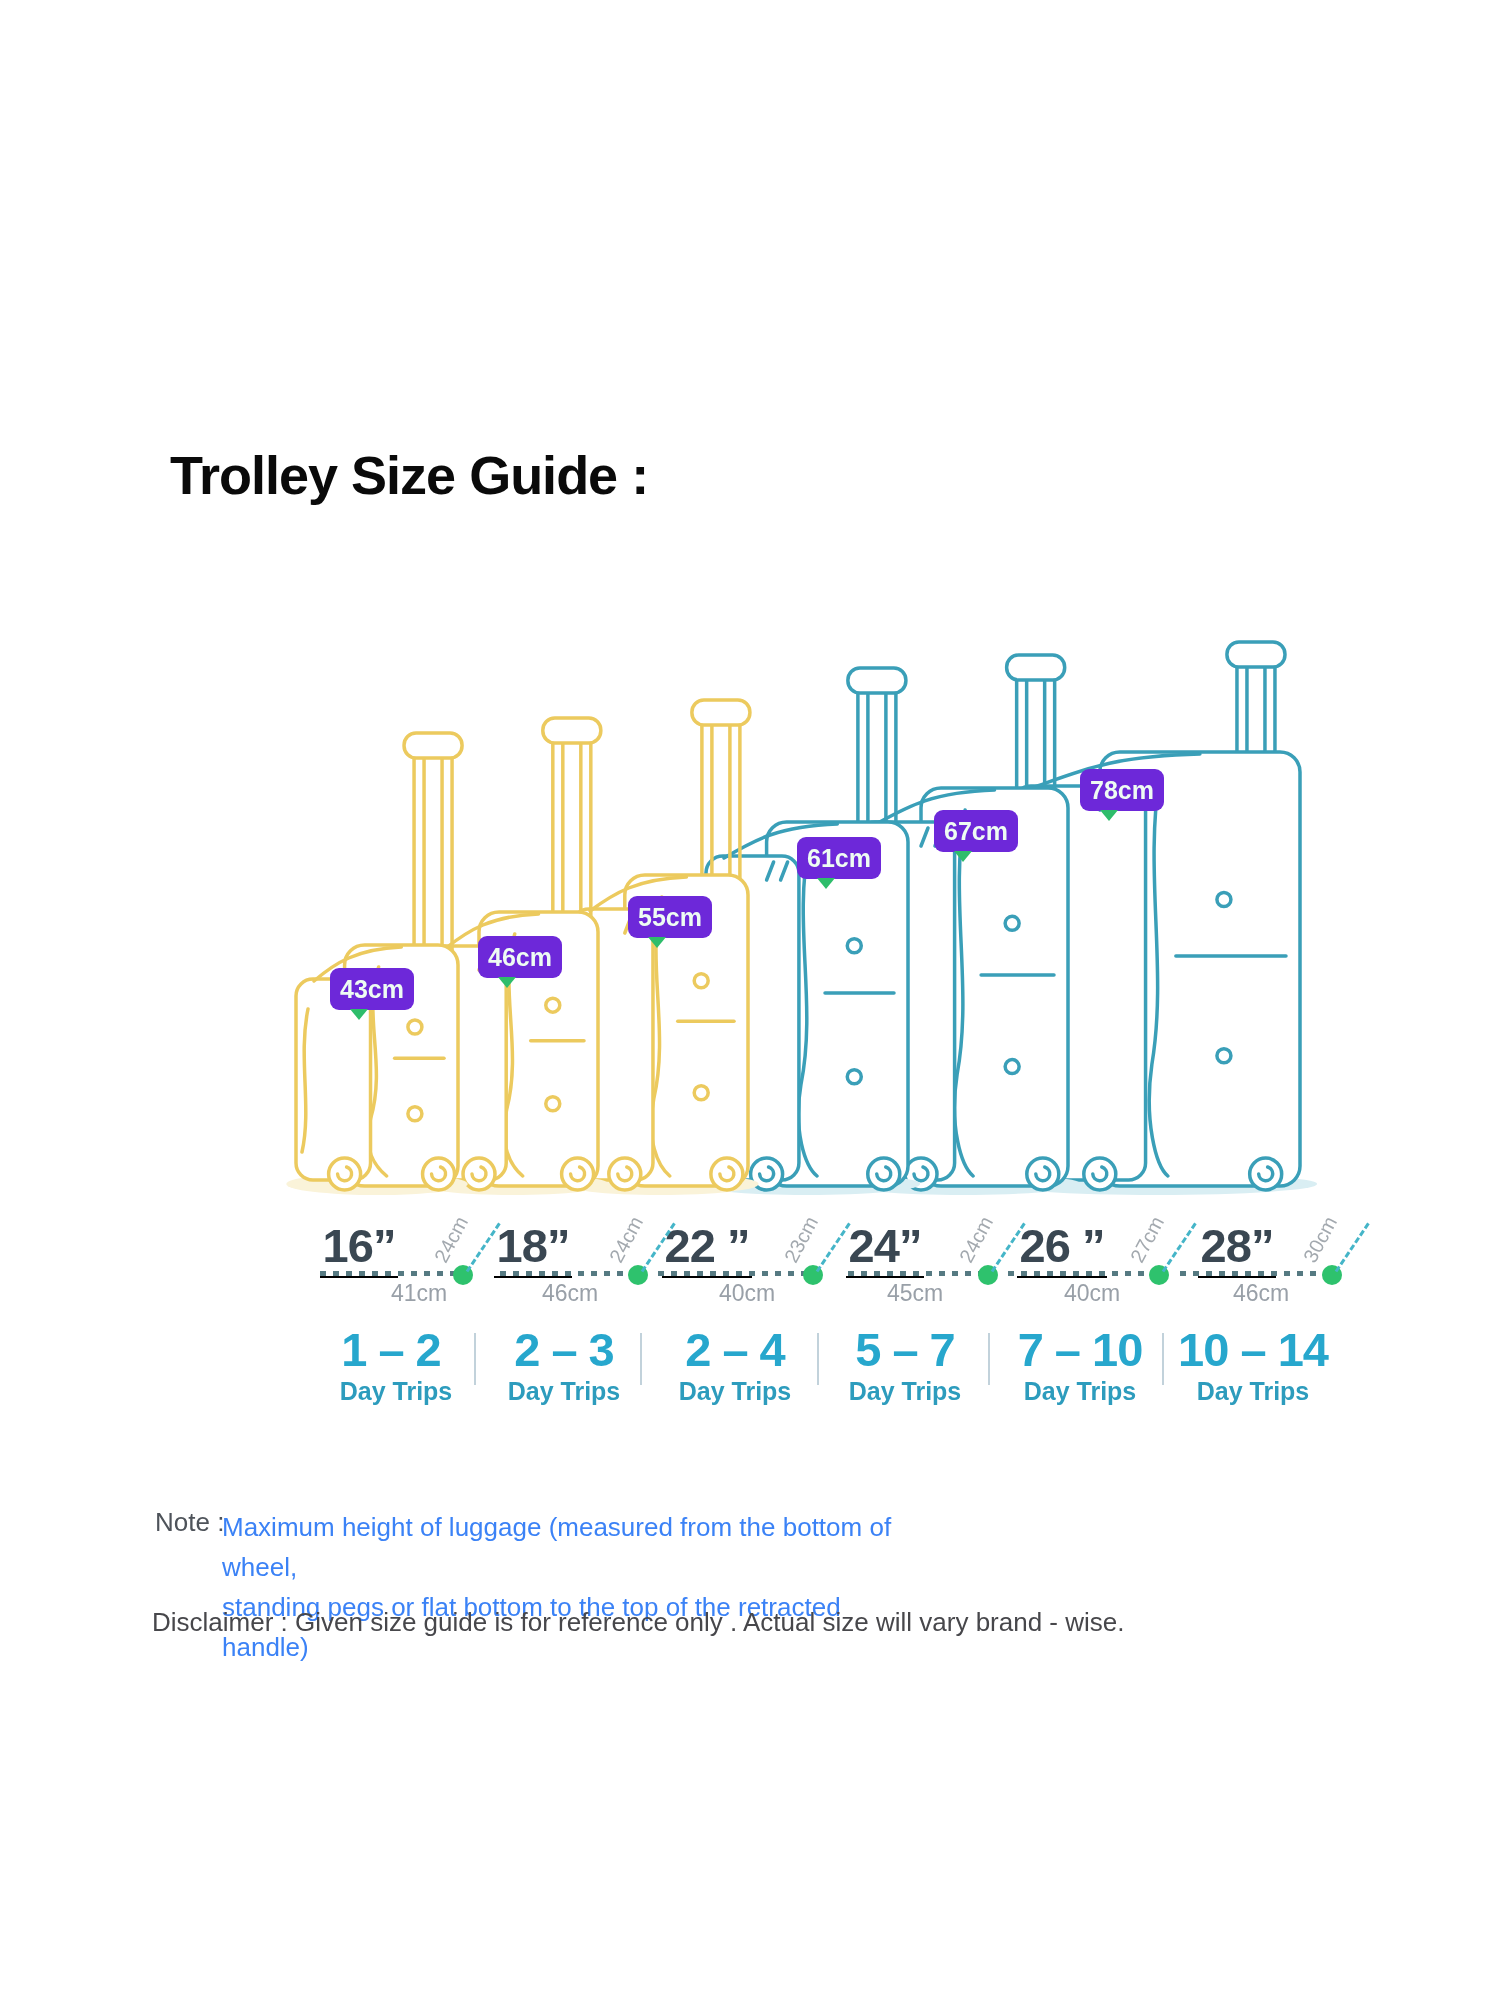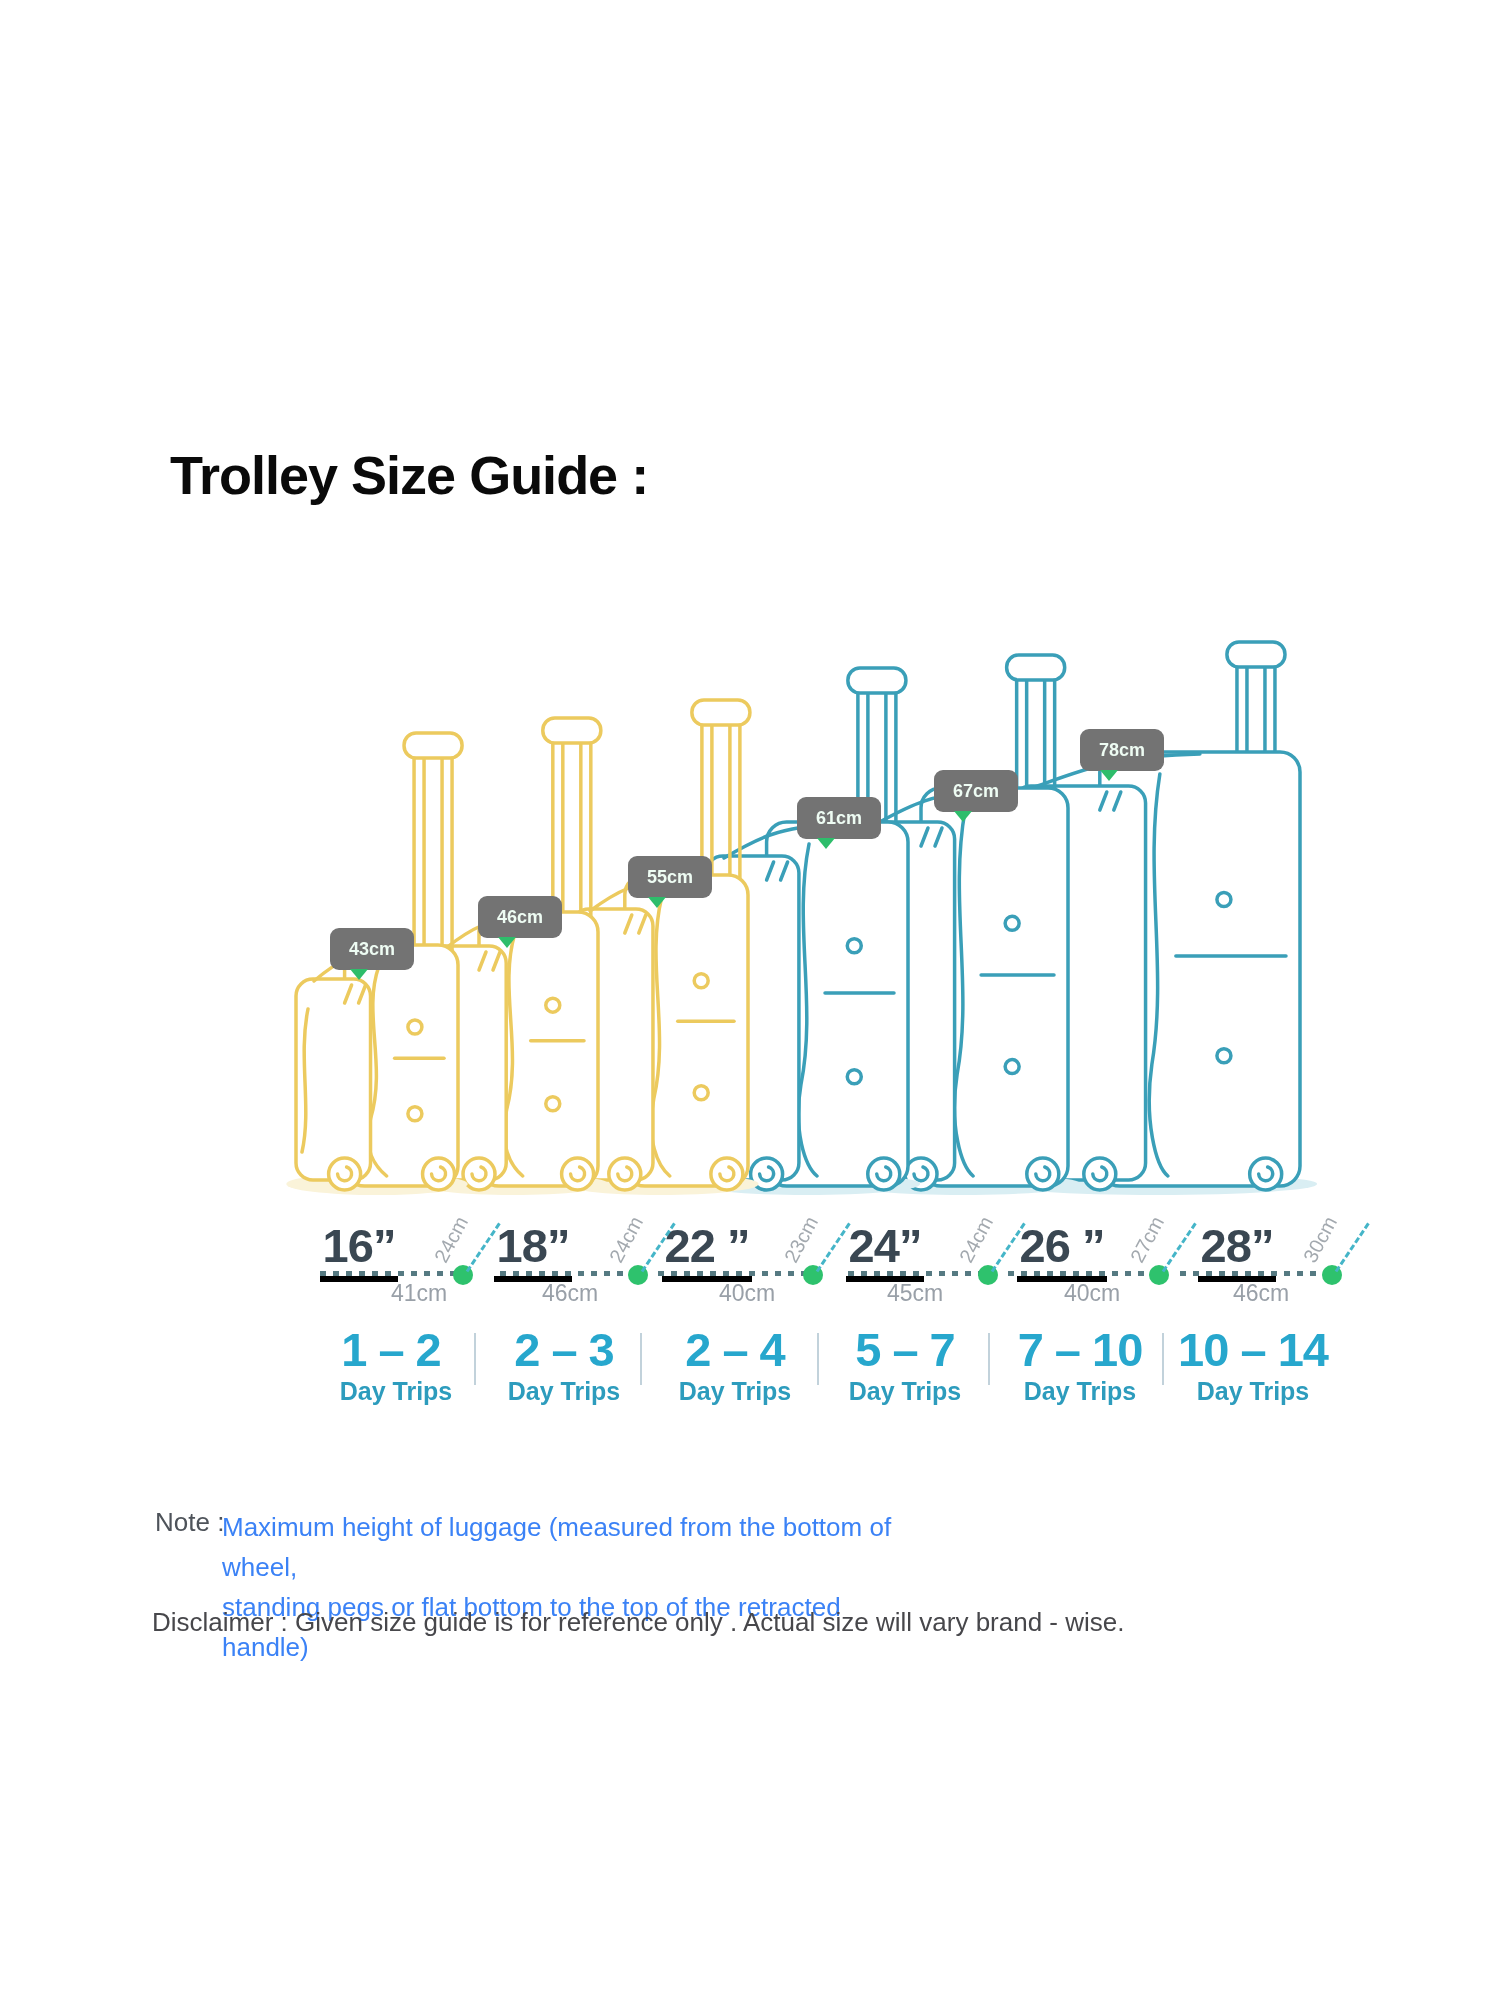--- a/index.html
+++ b/index.html
@@ -2,29 +2,29 @@
 <html><head>
 <meta charset="utf-8">
 <style>
   html,body{margin:0;padding:0;background:#fff;}
   .page{position:relative;width:1500px;height:2000px;background:#ffffff;overflow:hidden;
         font-family:"Liberation Sans",sans-serif;}
   .page-title{position:absolute;left:170px;top:444px;font-size:54px;font-weight:bold;
         color:#0a0a0a;letter-spacing:-1px;}
   svg.illustration{position:absolute;left:0;top:0;}
   
-  .badge{position:absolute;width:84px;height:42px;background:#737373;border-radius:9px;
-        color:#eefcf3;font-size:18px;font-weight:bold;text-align:center;line-height:42px;}
+  .badge{position:absolute;width:84px;height:42px;background:#6d28d9;border-radius:9px;
+        color:#eefcf3;font-size:25px;font-weight:bold;text-align:center;line-height:42px;margin-top:40px;}
   .badge::after{content:"";position:absolute;left:20px;bottom:-10px;width:0;height:0;
         border-left:9px solid transparent;border-right:9px solid transparent;
         border-top:11px solid #2ebd6b;}
   
   .size-num{position:absolute;width:150px;top:1218px;text-align:center;font-size:47px;
         font-weight:bold;color:#3a4752;letter-spacing:-1px;}
-  .size-num span{display:inline-block;border-bottom:6px solid #000000;padding:0 3px 3px 3px;}
+  .size-num span{display:inline-block;border-bottom:2px solid #000000;padding:0 3px 3px 3px;}
   .dotline{position:absolute;top:1271px;height:5px;
         background:repeating-linear-gradient(90deg,#567a82 0 6px,transparent 6px 13px);}
   .gdot{position:absolute;top:1265px;width:20px;height:20px;border-radius:50%;background:#2ec26d;}
   .diag{position:absolute;top:1270px;width:58px;height:0;border-top:3px dashed #45b5c8;
         transform:rotate(-56deg);transform-origin:left center;}
   .depth{position:absolute;top:1228px;font-size:20px;color:#a3a9af;white-space:nowrap;
         transform:rotate(-62deg);transform-origin:center;}
   .width-lbl{position:absolute;top:1280px;width:100px;text-align:center;font-size:23px;color:#99a0a8;}
   
   .recommended{position:absolute;left:130px;top:1342px;width:180px;text-align:center;

